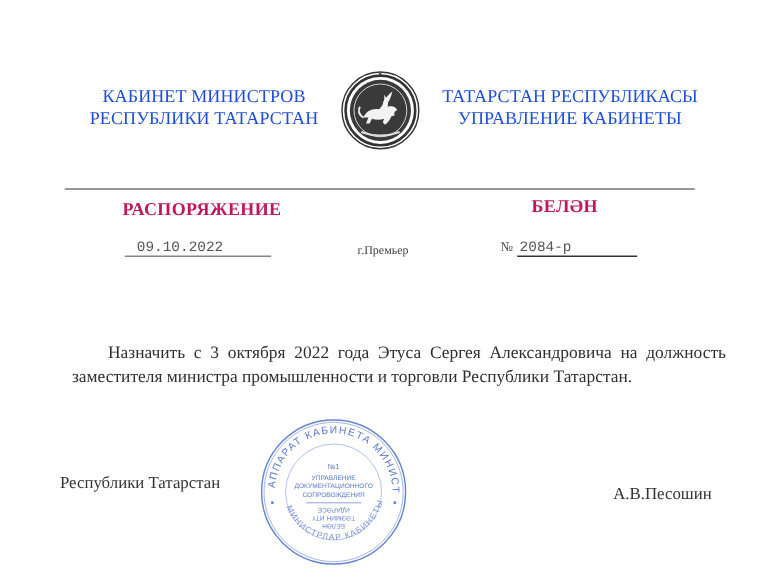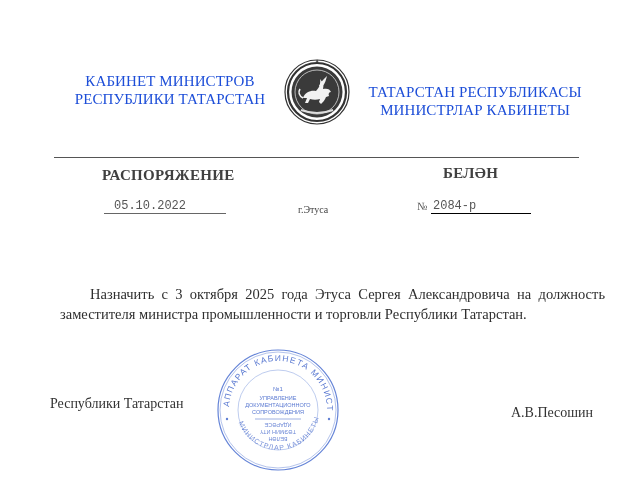--- a/index.html
+++ b/index.html
@@ -8,24 +8,24 @@
       position: relative; overflow: hidden;
       font-family: "Liberation Serif", "DejaVu Serif", serif;
       color: #2a2a2a;
     }
     .abs { position: absolute; }
     .hdr {
       font-size: 15px; line-height: 18px; text-align: center; color: #1d4ed8;
       letter-spacing: 0.1px;
     }
     #hdr-left { left: 60px; top: 72px; width: 220px; }
-    #hdr-right { left: 360px; top: 83px; width: 230px; }
+    #hdr-right { left: 360px; top: 72px; width: 230px; }
     #emblem { left: 283px; top: 58px; width: 68px; height: 68px; }
     #rule { left: 54px; top: 157px; width: 525px; height: 0; border-top: 1px solid #555; }
-    .title { font-weight: bold; font-size: 15px; color: #404040; letter-spacing: 0.3px; }
+    .title { font-weight: bold; font-size: 15px; color: #be185d; letter-spacing: 0.3px; }
     #title-ru { left: 102px; top: 167px; }
     #title-tt { left: 443px; top: 165px; }
     .mono { font-family: "Liberation Mono", "DejaVu Sans Mono", monospace; font-size: 12px; color: #555; }
     #date { left: 104px; top: 199px; width: 122px; border-bottom: 1px solid #666; padding-left: 10px; box-sizing: border-box; line-height: 14px; }
     #city { left: 298px; top: 204px; font-size: 10px; color: #444; }
     #num-label { left: 417px; top: 200px; font-size: 11px; color: #555; }
     #num { left: 431px; top: 199px; width: 100px; border-bottom: 1px solid #000000; line-height: 14px; padding-left: 2px; box-sizing: border-box; }
     .body-text { font-size: 14.5px; line-height: 20px; color: #2f2f2f; text-align: justify; }
     #para { left: 60px; top: 284px; width: 545px; text-indent: 30px; text-align-last: left; }
     .sig { font-size: 14px; line-height: 18px; color: #333; }
@@ -51,34 +51,34 @@
     <path d="M20 40 C22 34 28 32 33 33 C36 30 38 26 37 21 C40 24 41 28 40 31 C44 30 47 31 48 34 C46 34 45 36 46 38 L43 39 C42 42 40 44 38 46 L36 44 L37 41 C34 42 30 42 27 41 L25 45 L22 45 L24 40 Z" fill="#f2f2f2"></path>
     <path d="M36 28 C38 23 42 20 44 18 C43 22 42 25 40 28 Z" fill="#f2f2f2"></path>
     <path d="M20 40 C16 38 15 34 17 31" stroke="#f2f2f2" stroke-width="1.6" fill="none"></path>
     <path d="M18 52 Q34 58 50 52" stroke="#ddd" stroke-width="2" fill="none"></path>
     <text x="34" y="5" font-size="5" fill="#333" text-anchor="middle">✦</text>
   </svg>
 </div>
 
 <div class="abs hdr" id="hdr-right">
   <div>ТАТАРСТАН РЕСПУБЛИКАСЫ</div>
-  <div>МИНИСТРЛАР КАБИНЕТЫ</div>
+  <div>УПРАВЛЕНИЕ КАБИНЕТЫ</div>
 </div>
 
 <div class="abs" id="rule"></div>
 
 <div class="abs title" id="title-ru">РАСПОРЯЖЕНИЕ</div>
 <div class="abs title" id="title-tt">БЕЛӘН</div>
 
-<div class="abs mono" id="date">05.10.2022</div>
-<div class="abs" id="city">г.Этуса</div>
+<div class="abs mono" id="date">09.10.2022</div>
+<div class="abs" id="city">г.Премьер</div>
 <div class="abs" id="num-label">№</div>
 <div class="abs mono" id="num">2084-р</div>
 
-<div class="abs body-text" id="para">Назначить с 3 октября 2025 года Этуса Сергея Александровича на должность заместителя министра промышленности и торговли Республики Татарстан.</div>
+<div class="abs body-text" id="para">Назначить с 3 октября 2022 года Этуса Сергея Александровича на должность заместителя министра промышленности и торговли Республики Татарстан.</div>
 
 <div class="abs sig" id="sig-title">
   <div>Республики Татарстан</div>
 </div>
 
 <div class="abs" id="stamp">
   <svg width="126" height="126" viewBox="0 0 126 126">
     <defs>
       <path id="arcTop" d="M 14 63 A 49 49 0 1 1 112 63"></path>
       <path id="arcBot" d="M 22 70 A 42 42 0 0 0 104 70"></path>

